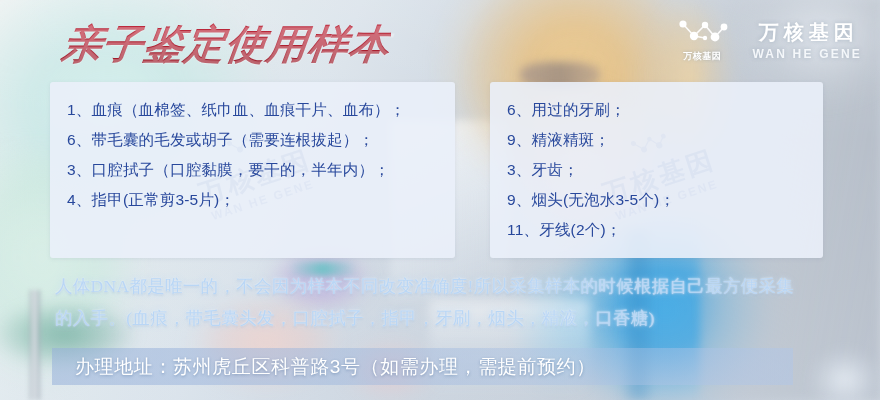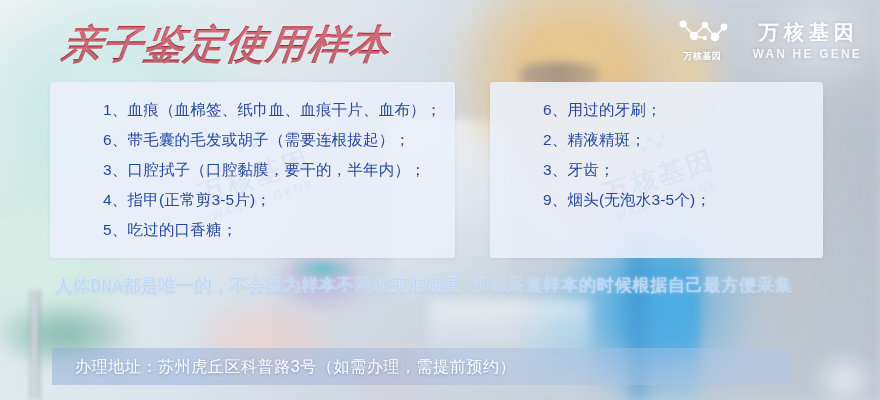--- a/index.html
+++ b/index.html
@@ -312,37 +312,36 @@
   .panel-wm .wm-en {
     font-size:12px; font-weight:700; letter-spacing:2px;
     color:#cdd8ee;
   }
   .panel-wm .wm-dots { opacity:0.8; }
 
   .panel-list {
     position:relative;
     list-style:none;
     padding:13px 0 0 17px;
-    margin-left:36px;
   }
   .panel-list li {
     font-size:15.5px;
     line-height:30px;
     color:#28489c;
     white-space:nowrap;
     letter-spacing:0.2px;
   }
   .panel-right .panel-list { }
 
   
   .para {
     position:absolute;
     left:55px; top:270px;
     width:800px;
-    font-family:Liberation Mono, monospace;
+    font-family:Liberation Serif, serif;
     font-size:17.5px;
     line-height:32px;
     color:#b9d6f5;
     text-shadow:
       0 0 2px rgba(255,255,255,0.95),
       0 0 6px rgba(190,220,250,0.8),
       0 1px 2px rgba(90,130,180,0.35);
     letter-spacing:0.3px;
   }
 
@@ -353,21 +352,21 @@
     width:741px; height:37px;
     background:linear-gradient(90deg,
       rgba(150,176,218,0.55) 0%,
       rgba(156,182,222,0.46) 45%,
       rgba(168,192,228,0.40) 70%,
       rgba(176,198,232,0.50) 100%);
   }
   .addr-text {
     position:absolute;
     left:75px; top:352px;
-    font-size:16px;
+    font-size:19px;
     line-height:30px;
     color:#ffffff;
     letter-spacing:0.6px;
     text-shadow:0 1px 3px rgba(50,90,140,0.45);
     white-space:nowrap;
   }
 </style>
 </head>
 <body>
 
@@ -448,21 +447,20 @@
         </svg>
       </span>
       <span class="wm-cn">万核基因</span>
       <span class="wm-en">WAN HE GENE</span>
     </div>
     <ul class="panel-list">
       <li>1、血痕（血棉签、纸巾血、血痕干片、血布）；</li>
       <li>6、带毛囊的毛发或胡子（需要连根拔起）；</li>
       <li>3、口腔拭子（口腔黏膜，要干的，半年内）；</li>
       <li>4、指甲(正常剪3-5片)；</li>
-      <li>5、吃过的口香糖；</li>
     </ul>
   </div>
 
   <div class="panel panel-right">
     <div class="panel-wm">
       <span class="wm-dots">
         <svg width="44" height="24" viewBox="0 0 56 32" aria-hidden="true">
           <g stroke="#c8d4ec" stroke-width="1.6" fill="none">
             <line x1="9" y1="8" x2="20" y2="20"></line>
               <line x1="20" y1="20" x2="31" y2="9"></line>
@@ -476,26 +474,28 @@
               <circle cx="41" cy="21" r="4.2"></circle>
               <circle cx="50" cy="11" r="3.2"></circle>
           </g>
         </svg>
       </span>
       <span class="wm-cn">万核基因</span>
       <span class="wm-en">WAN HE GENE</span>
     </div>
     <ul class="panel-list">
       <li>6、用过的牙刷；</li>
-      <li>2、精液精斑；</li>
+      <li>9、精液精斑；</li>
       <li>3、牙齿；</li>
       <li>9、烟头(无泡水3-5个)；</li>
+      <li>11、牙线(2个)；</li>
     </ul>
   </div>
 
   <div class="para">
     <div>人体DNA都是唯一的，不会因为样本不同改变准确度!所以采集样本的时候根据自己最方便采集</div>
+    <div>的入手。(血痕，带毛囊头发，口腔拭子，指甲，牙刷，烟头，精液，口香糖)</div>
   </div>
 
   <div class="addr-band"></div>
   <div class="addr-text">办理地址：苏州虎丘区科普路3号（如需办理，需提前预约）</div>
 
 </div>
 
 </body></html>

